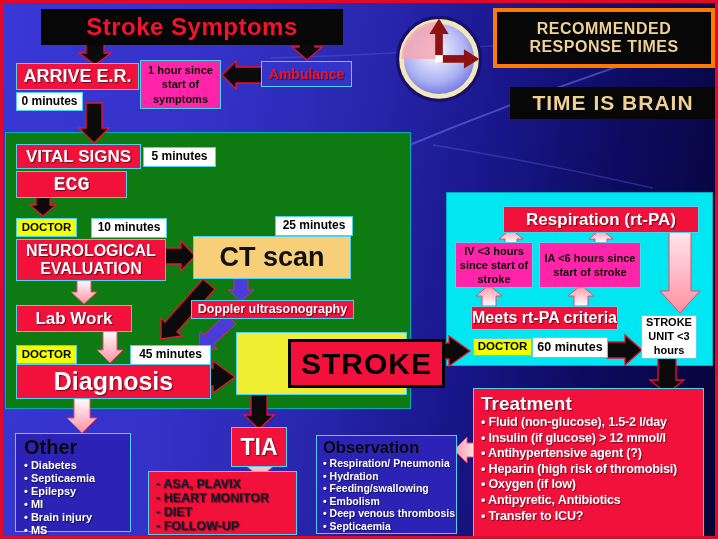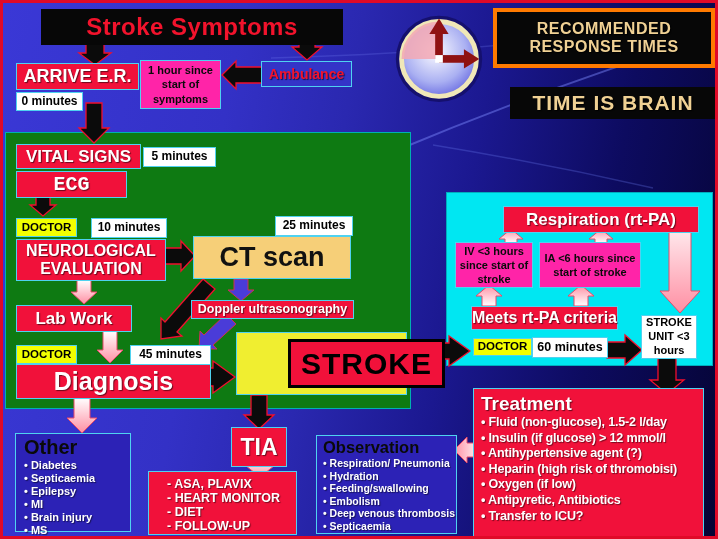--- a/index.html
+++ b/index.html
@@ -56,21 +56,21 @@
   #stroke-unit{left:638px;top:312px;width:56px;height:44px;font-size:11px;line-height:1.25;}
 
   .listbox{position:absolute;z-index:3;box-sizing:border-box;border:1px solid #4fd2f0;font-weight:bold;}
   #treatment{left:470px;top:385px;width:231px;height:149px;background:#f1113a;color:#fff;padding:4px 8px 2px 7px;}
   #treatment .t{font-size:19px;text-shadow:1px 1px 1px rgba(0,0,0,.55);}
   #treatment .li{font-size:12.6px;line-height:15.6px;white-space:nowrap;letter-spacing:-.2px;text-shadow:1px 1px 1px rgba(0,0,0,.5);}
   #other{left:12px;top:430px;width:116px;height:99px;background:#2c22b6;padding:2px 2px 2px 8px;}
   #other .t{font-size:20px;color:#0a0a0a;}
   #other .li{font-size:11px;line-height:13px;color:#fff;text-shadow:1px 1px 1px rgba(0,0,0,.5);}
   #tia{left:228px;top:424px;width:56px;height:40px;font-size:23px;}
-  #tia-list{left:145px;top:468px;width:149px;height:64px;background:#f1113a;color:#ffffff;padding:5px 2px 2px 18px;}
+  #tia-list{left:145px;top:468px;width:149px;height:64px;background:#f1113a;color:#0f172a;padding:5px 2px 2px 7px;}
   #tia-list .li{font-size:12.5px;line-height:14px;text-shadow:1px 1px 1px rgba(0,0,0,.5);white-space:nowrap;}
   #observation{left:313px;top:432px;width:141px;height:99px;background:#2c22b6;padding:2px 2px 2px 6px;}
   #observation .t{font-size:16.5px;color:#0a0a0a;}
   #observation .li{font-size:10.5px;line-height:12.5px;color:#fff;text-shadow:1px 1px 1px rgba(0,0,0,.5);white-space:nowrap;}
 </style>
 </head>
 <body>
 
 <div id="slide">
 

